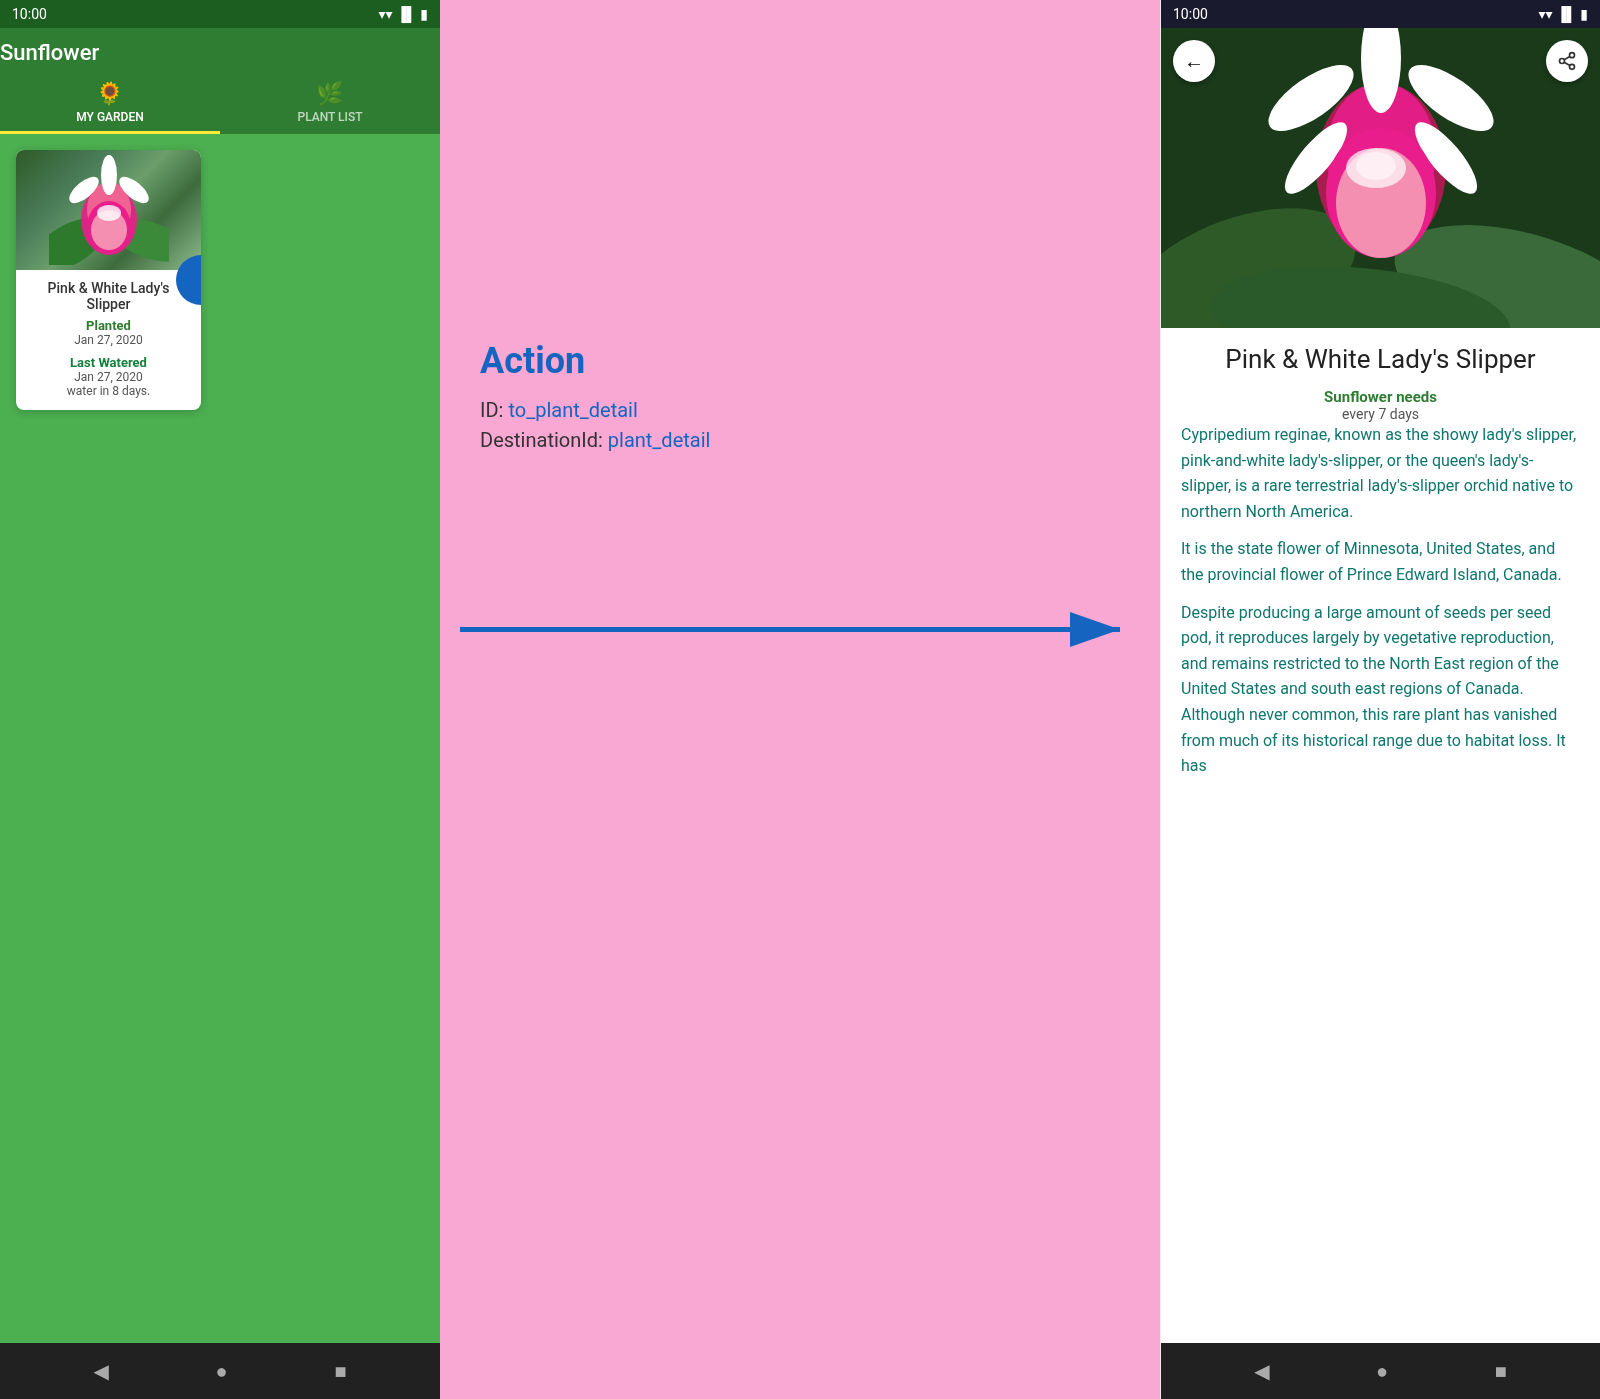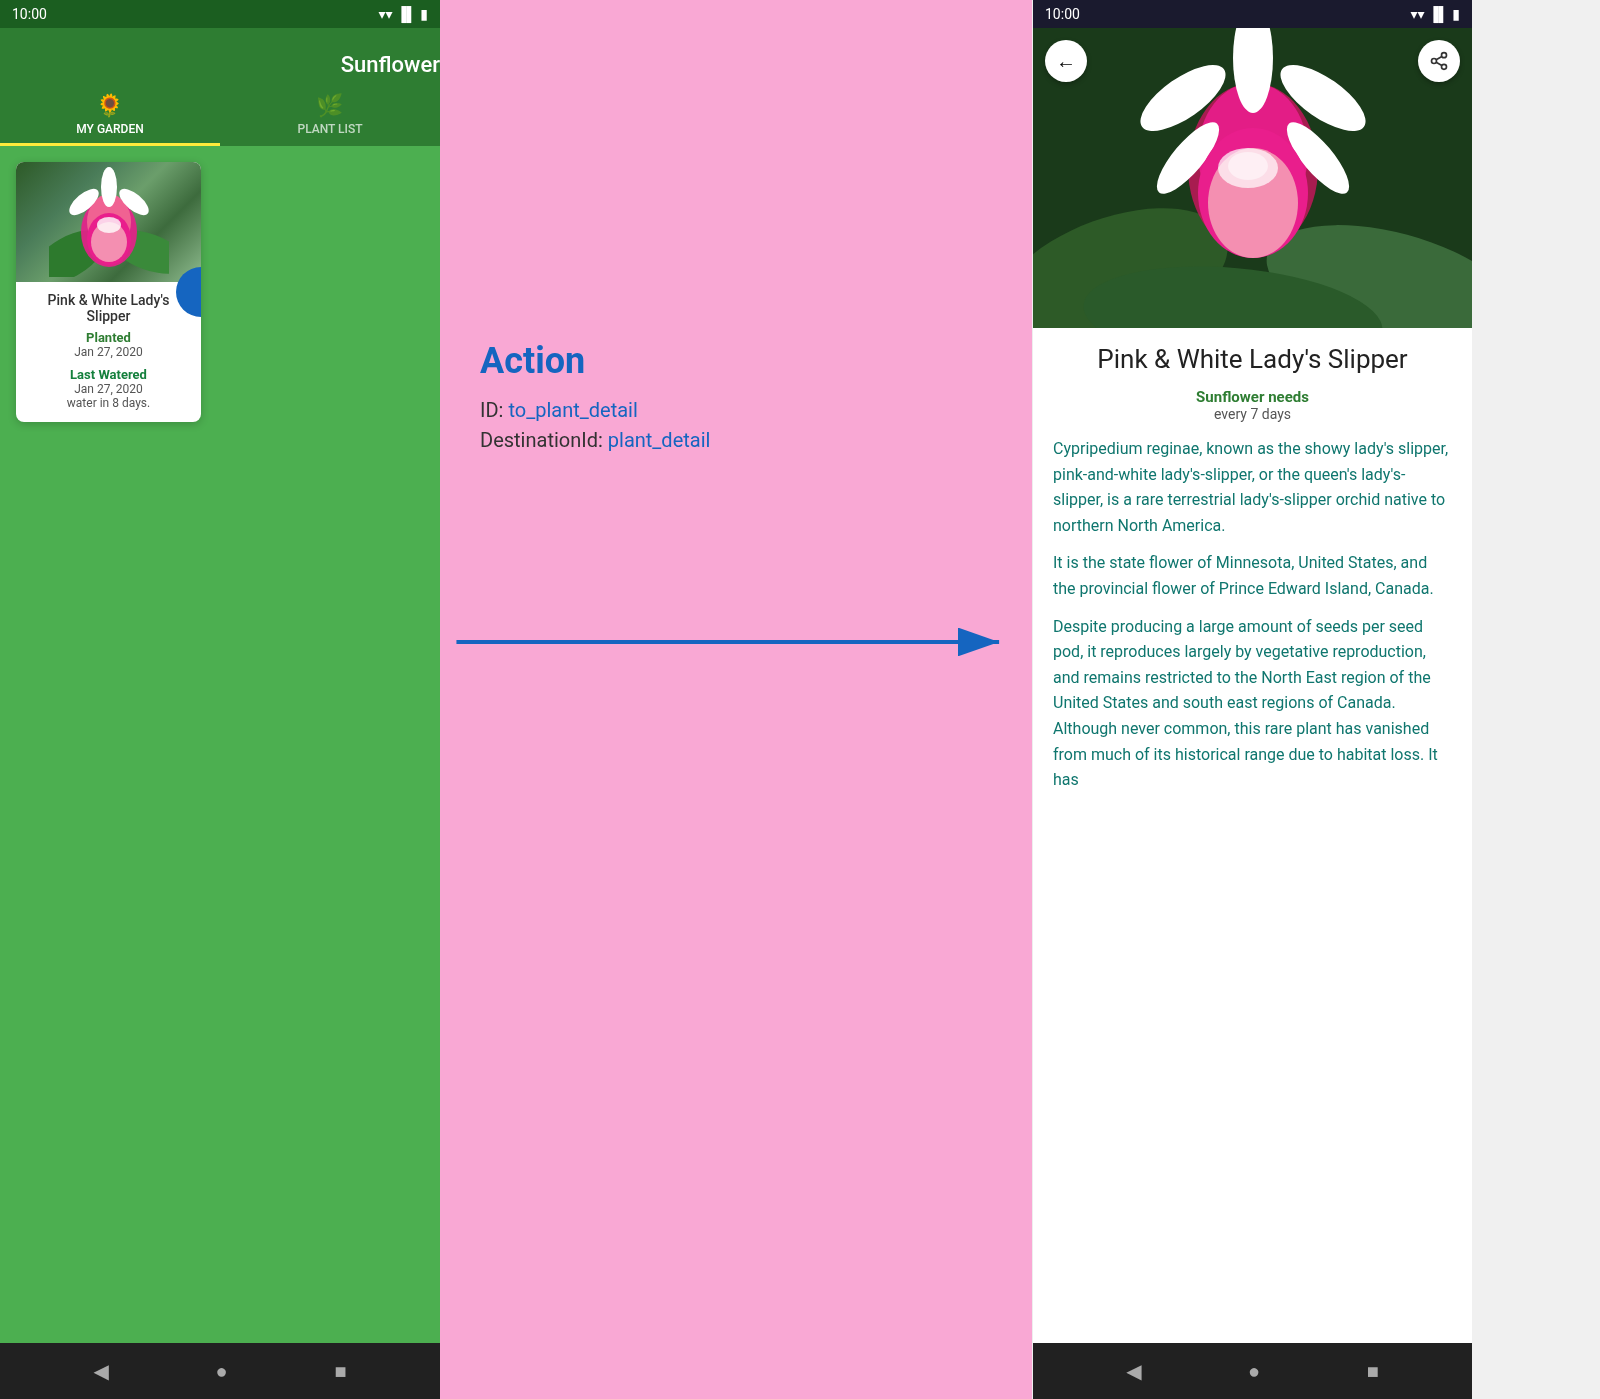--- a/index.html
+++ b/index.html
@@ -8,21 +8,21 @@
       background: #f0f0f0;
       display: flex;
       flex-direction: column;
       width: 1600px;
       min-height: 1399px;
     }
 
     .main-container {
       display: flex;
       flex-direction: row;
-      width: 1472px;
+      width: 1600px;
       min-height: 1399px;
       background: white;
     }
 
     
     .left-panel {
       width: 440px;
       display: flex;
       flex-direction: column;
       background: white;
@@ -41,24 +41,24 @@
     }
 
     .status-bar-icons {
       display: flex;
       gap: 4px;
       align-items: center;
     }
 
     .app-header {
       background: #2e7d32;
-      padding: 24px 0 0 0;
+      padding: 12px 0 0 0;
       display: flex;
       flex-direction: column;
-      align-items: flex-end;
+      align-items: flex-start;
     }
 
     .app-title {
       color: white;
       font-size: 22px;
       font-weight: 500;
       margin-bottom: 8px;
     }
 
     .tab-bar {
@@ -319,21 +319,20 @@
       color: #2e7d32;
       font-size: 15px;
       font-weight: bold;
       text-align: center;
     }
 
     .detail-watering-freq {
       color: #555;
       font-size: 14px;
       text-align: center;
-      margin-bottom: 14px;
     }
 
     .detail-description {
       font-size: 16px;
       color: #0f766e;
       line-height: 1.6;
       margin-bottom: 12px;
     }
 
     .right-nav-bar {

